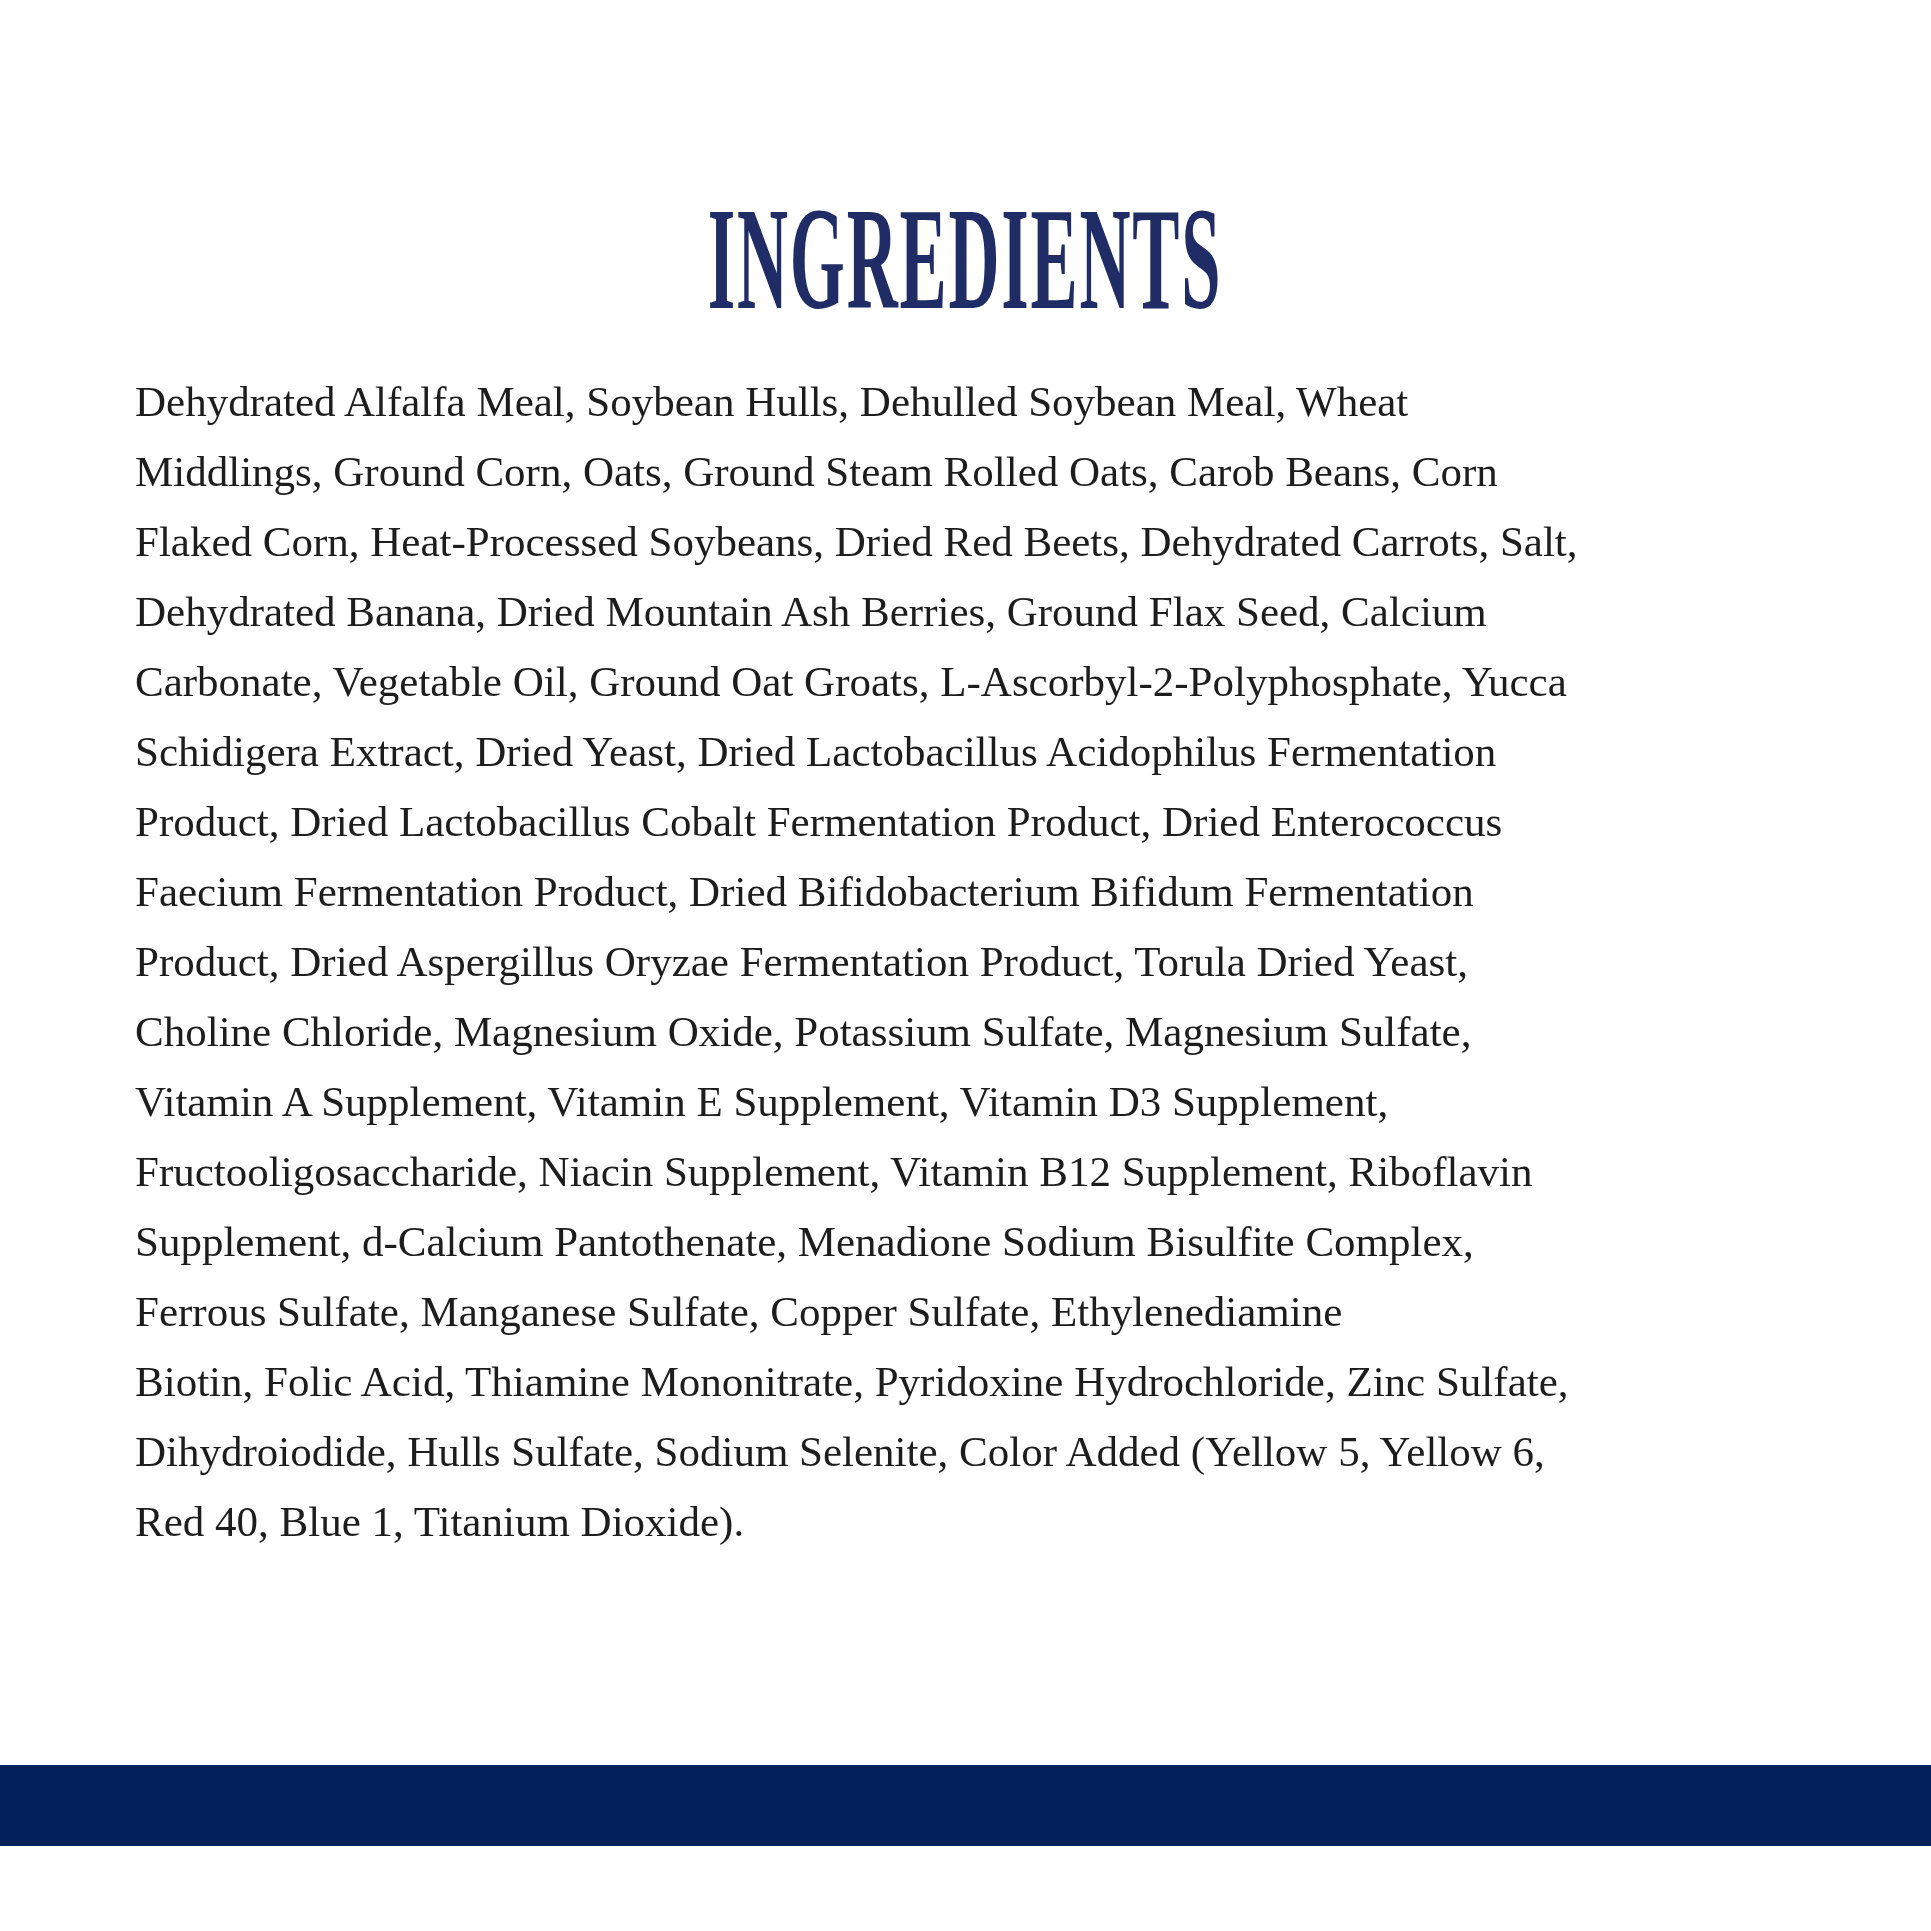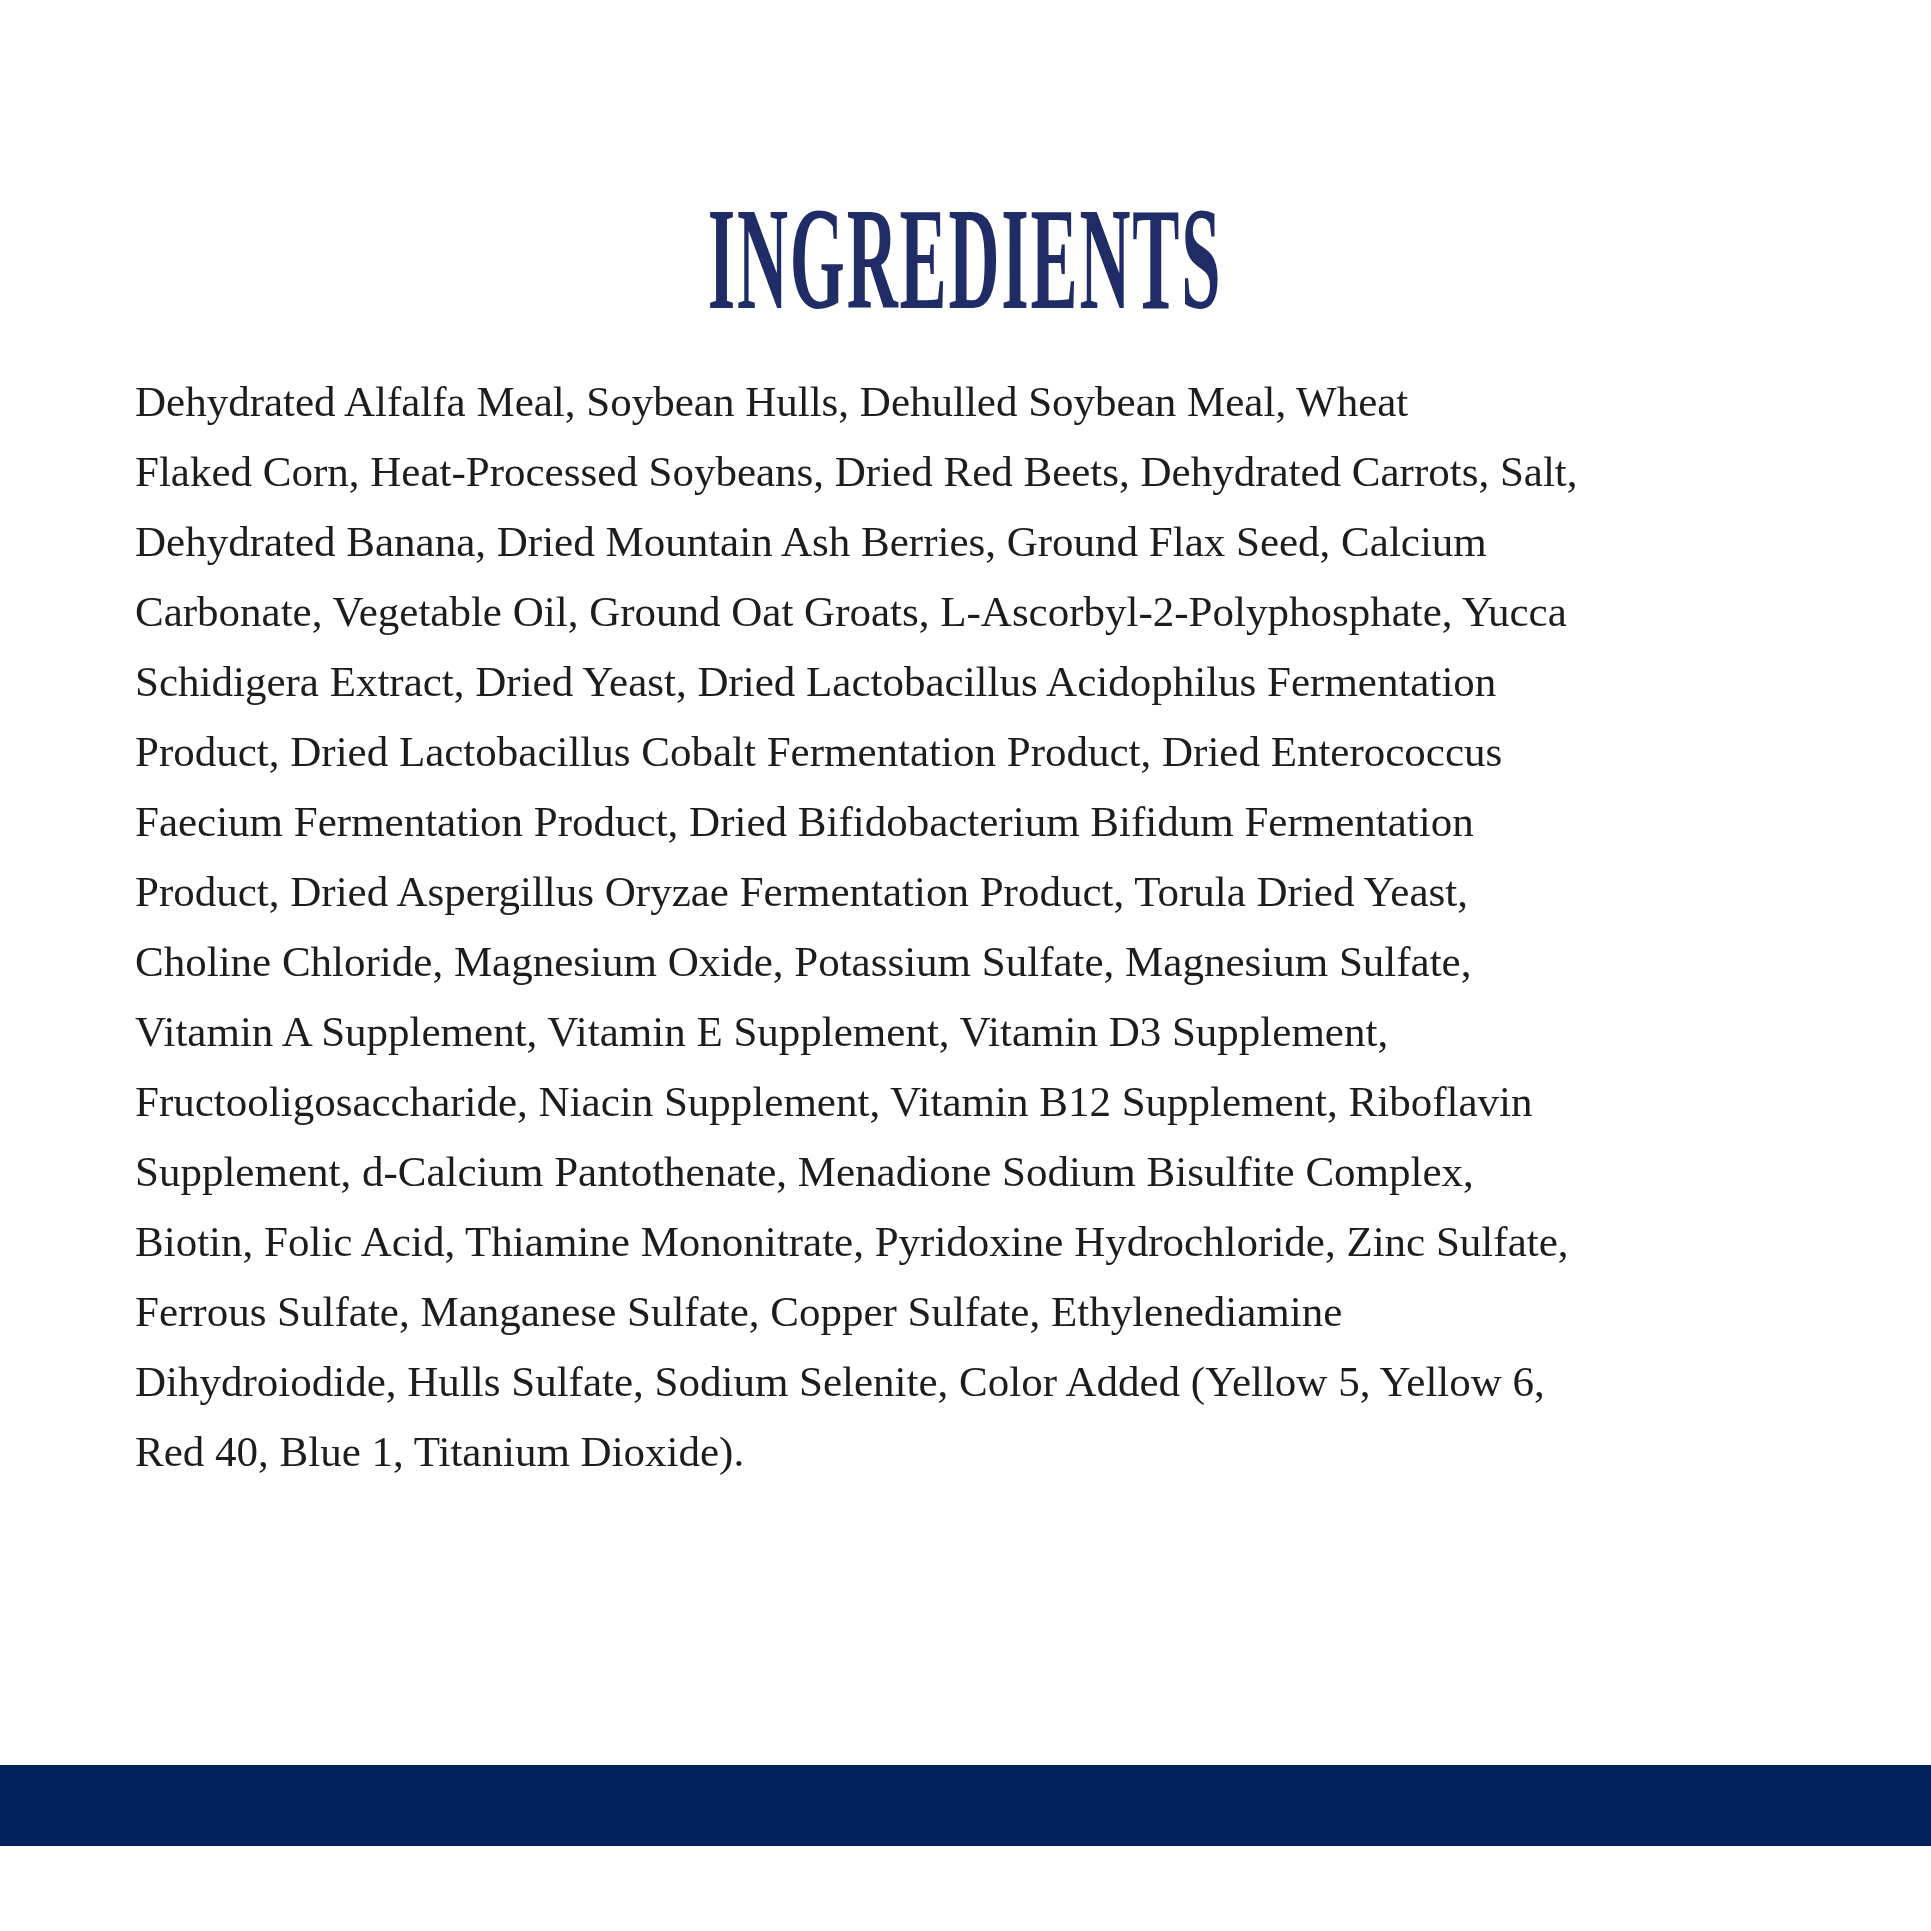--- a/index.html
+++ b/index.html
@@ -58,33 +58,34 @@
 <body>
 
 <div class="page">
 
   <div class="title-wrap">
     <div class="title">INGREDIENTS</div>
   </div>
 
   <div class="ingredients-body" id="ingredients-body">
       <div class="ing-line">Dehydrated Alfalfa Meal, Soybean Hulls, Dehulled Soybean Meal, Wheat</div>
+      <div class="ing-line">Middlings, Ground Corn, Oats, Ground Steam Rolled Oats, Carob Beans, Corn</div>
       <div class="ing-line">Flaked Corn, Heat-Processed Soybeans, Dried Red Beets, Dehydrated Carrots, Salt,</div>
       <div class="ing-line">Dehydrated Banana, Dried Mountain Ash Berries, Ground Flax Seed, Calcium</div>
       <div class="ing-line">Carbonate, Vegetable Oil, Ground Oat Groats, L-Ascorbyl-2-Polyphosphate, Yucca</div>
       <div class="ing-line">Schidigera Extract, Dried Yeast, Dried Lactobacillus Acidophilus Fermentation</div>
       <div class="ing-line">Product, Dried Lactobacillus Cobalt Fermentation Product, Dried Enterococcus</div>
       <div class="ing-line">Faecium Fermentation Product, Dried Bifidobacterium Bifidum Fermentation</div>
       <div class="ing-line">Product, Dried Aspergillus Oryzae Fermentation Product, Torula Dried Yeast,</div>
       <div class="ing-line">Choline Chloride, Magnesium Oxide, Potassium Sulfate, Magnesium Sulfate,</div>
       <div class="ing-line">Vitamin A Supplement, Vitamin E Supplement, Vitamin D3 Supplement,</div>
       <div class="ing-line">Fructooligosaccharide, Niacin Supplement, Vitamin B12 Supplement, Riboflavin</div>
       <div class="ing-line">Supplement, d-Calcium Pantothenate, Menadione Sodium Bisulfite Complex,</div>
+      <div class="ing-line">Ferrous Sulfate, Manganese Sulfate, Copper Sulfate, Ethylenediamine</div>
       <div class="ing-line">Biotin, Folic Acid, Thiamine Mononitrate, Pyridoxine Hydrochloride, Zinc Sulfate,</div>
-      <div class="ing-line">Ferrous Sulfate, Manganese Sulfate, Copper Sulfate, Ethylenediamine</div>
       <div class="ing-line">Dihydroiodide, Hulls Sulfate, Sodium Selenite, Color Added (Yellow 5, Yellow 6,</div>
       <div class="ing-line">Red 40, Blue 1, Titanium Dioxide).</div>
     </div>
 
   <div class="footer-bar"></div>
 
 </div>
 
 
 </body></html>

